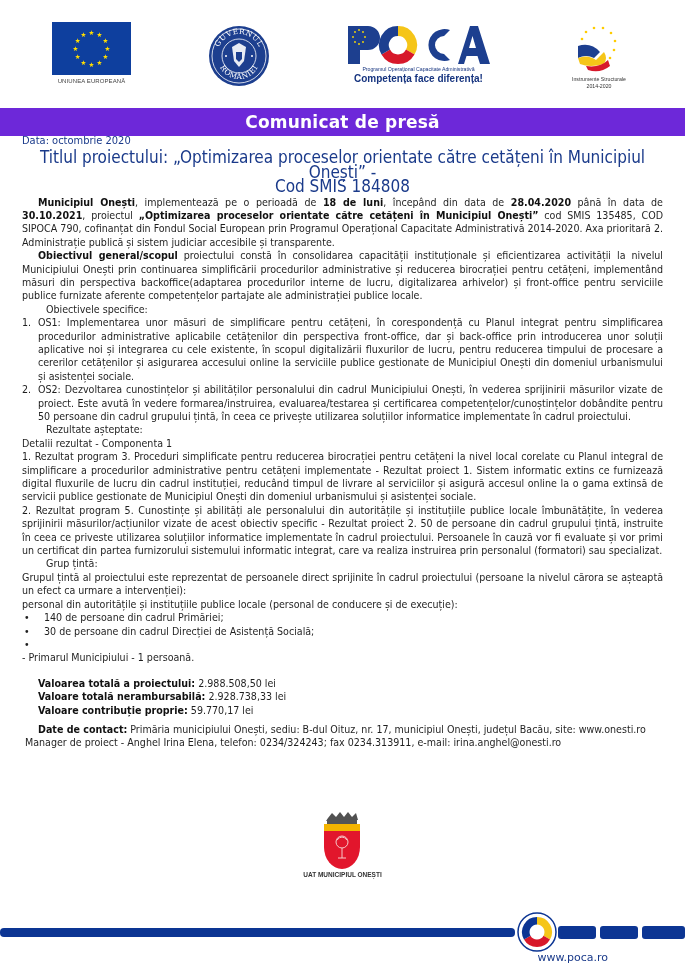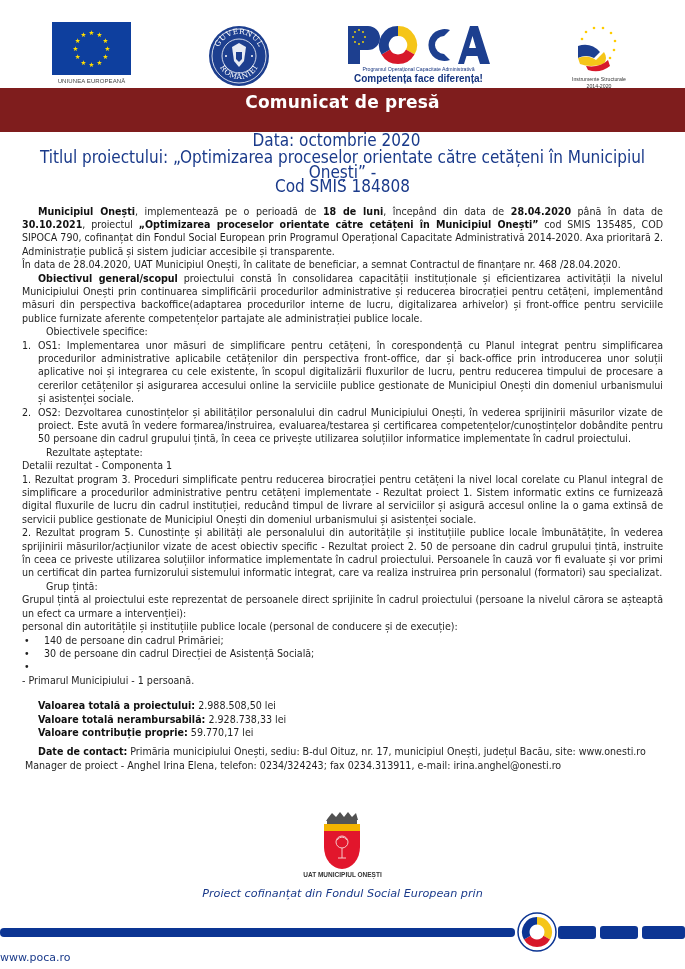--- a/index.html
+++ b/index.html
@@ -12,24 +12,24 @@
   .eu-flag svg { width: 100%; height: 100%; display: block; }
   .eu-label { position: absolute; left: 52px; top: 78px; width: 79px; text-align: center; font-size: 6px; color: #444; letter-spacing: 0.1px; font-family: "Liberation Sans", sans-serif; }
   .gov-seal { left: 208px; top: 25px; width: 62px; height: 62px; }
   .poca { left: 346px; top: 24px; width: 145px; height: 62px; }
   .poca-word { position: absolute; left: 0; top: 0; height: 42px; width: 145px; }
   .poca-sub1 { position: absolute; left: 0; top: 42px; width: 145px; text-align: center; font-size: 5.2px; color: #16347f; white-space: nowrap; font-family: "Liberation Sans", sans-serif; }
   .poca-sub2 { position: absolute; left: 0; top: 49px; width: 145px; text-align: center; font-size: 10px; color: #16347f; font-weight: bold; white-space: nowrap; font-family: "Liberation Sans", sans-serif; }
   .is-logo { left: 566px; top: 24px; width: 66px; height: 64px; }
   .is-label { position: absolute; left: 560px; top: 76px; width: 78px; text-align: center; font-size: 5.2px; color: #333; line-height: 7px; font-family: "Liberation Sans", sans-serif; }
 
-  .banner { position: absolute; left: 0; top: 88px; width: 685px; height: 44px; background: #7f1d1d; color: #fff; text-align: center; font-size: 17px; font-weight: bold; line-height: 28px; font-family: "DejaVu Sans", sans-serif; letter-spacing: 0.2px; }
+  .banner { position: absolute; left: 0; top: 108px; width: 685px; height: 28px; background: #6d28d9; color: #fff; text-align: center; font-size: 17px; font-weight: bold; line-height: 28px; font-family: "DejaVu Sans", sans-serif; letter-spacing: 0.2px; }
 
   .doc { position: absolute; left: 22px; top: 134px; width: 641px; font-size: 10.6px; line-height: 13.4px; font-family: "DejaVu Sans Condensed", "DejaVu Sans", sans-serif; font-stretch: condensed; color: #1f1f1f; }
-  .date-line { text-align: center; color: #1a3a8a; font-size: 17px; line-height: 13px; margin-right: 12px; }
+  .date-line { text-align: left; color: #1a3a8a; font-size: 11px; line-height: 13px; margin-right: 12px; }
   .title { text-align: center; color: #1a3a8a; font-size: 17px; line-height: 14.5px; margin-top: 3px; }
   .p { text-align: justify; }
   .indent { text-indent: 16px; }
   b { font-weight: bold; color: #111; }
   .ol { margin-left: 0; }
   .ol .li { display: flex; }
   .ol .li .num { width: 16px; flex-shrink: 0; }
   .ol .li .txt { flex: 1; text-align: justify; }
   .sub-h { margin-left: 24px; font-weight: normal; }
   .bul { display: flex; }
@@ -37,21 +37,21 @@
   .gap { height: 12px; }
   .gap-s { height: 6px; }
   .vals { margin-left: 16px; }
   .contact { text-indent: 16px; }
 
   .crest { position: absolute; left: 318px; top: 812px; width: 48px; height: 60px; }
   .crest-label { position: absolute; left: 250px; top: 871px; width: 185px; text-align: center; font-size: 6.5px; font-weight: bold; color: #333; font-family: "Liberation Sans", sans-serif; }
 
   .footer-note { position: absolute; left: 0; top: 888px; width: 685px; text-align: center; color: #1a3a8a; font-style: italic; font-size: 11.2px; line-height: 12.5px; }
   .footer-bar { position: absolute; left: 0; top: 912px; width: 685px; height: 40px; }
-  .footer-url { position: absolute; left: 0; top: 951px; width: 608px; text-align: left; color: #1a3a8a; font-size: 11px; }
+  .footer-url { position: absolute; left: 0; top: 951px; width: 608px; text-align: right; color: #1a3a8a; font-size: 11px; }
 </style>
 </head>
 <body>
 
 <div class="logos">
   <div class="logo eu-flag">
     <svg viewBox="0 0 79 53" id="eu-svg">
         <rect width="79" height="53" fill="#0e3f9e"></rect>
         <text x="39.5" y="12.7" text-anchor="middle" font-size="6.5" fill="#ffdd00">★</text>
         <text x="47.5" y="14.843593539448982" text-anchor="middle" font-size="6.5" fill="#ffdd00">★</text>
@@ -142,24 +142,23 @@
 
 <div class="banner">Comunicat de presă</div>
 
 <div class="doc">
   <div class="date-line">Data: octombrie 2020</div>
   <div class="title">
     <div>Titlul proiectului: „Optimizarea proceselor orientate către cetățeni în Municipiul Onești” -</div>
     <div>Cod SMIS 184808</div>
   </div>
 
-  <p class="p indent" style="margin-top:11px;">
+  <p class="p indent" style="margin-top:2px;">
     <b>Municipiul Onești</b><span>, implementează pe o perioadă de </span><b>18 de luni</b><span>, începând din data de </span><b>28.04.2020</b><span> până în data de </span><b>30.10.2021</b><span>, proiectul </span><b>„Optimizarea proceselor orientate către cetățeni în Municipiul Onești”</b><span> cod SMIS 135485, COD SIPOCA 790, cofinanțat din Fondul Social European prin Programul Operațional Capacitate Administrativă 2014-2020. Axa prioritară 2. Administrație publică și sistem judiciar accesibile și transparente.</span>
   </p>
-  <p class="p">În data de 28.04.2020, UAT Municipiul Onești, în calitate de beneficiar, a semnat Contractul de finanțare nr. 468 /28.04.2020.</p>
 
   <p class="p indent">
     <b>Obiectivul general/scopul</b><span> proiectului constă în consolidarea capacității instituționale și eficientizarea activității la nivelul Municipiului Onești prin continuarea simplificării procedurilor administrative și reducerea birocrației pentru cetățeni, implementând măsuri din perspectiva backoffice(adaptarea procedurilor interne de lucru, digitalizarea arhivelor) și front-office pentru serviciile publice furnizate aferente competențelor partajate ale administrației publice locale.</span>
   </p>
 
   <div class="sub-h">Obiectivele specifice:</div>
   <div class="ol">
     <div class="li">
       <span class="num">1.</span>
         <span class="txt">OS1: Implementarea unor măsuri de simplificare pentru cetățeni, în corespondență cu Planul integrat pentru simplificarea procedurilor administrative aplicabile cetățenilor din perspectiva front-office, dar și back-office prin introducerea unor soluții aplicative noi și integrarea cu cele existente, în scopul digitalizării fluxurilor de lucru, pentru reducerea timpului de procesare a cererilor cetățenilor și asigurarea accesului online la serviciile publice gestionate de Municipiul Onești din domeniul urbanismului și asistenței sociale.</span>
@@ -217,21 +216,20 @@
     <g fill="none" stroke="#f6c9c9" stroke-width="1">
       <circle cx="24" cy="30" r="6"></circle>
       <path d="M24,36 v10 M20,46 h8"></path>
       <path d="M19,28 q5,-6 10,0"></path>
     </g>
   </svg>
 </div>
 <div class="crest-label">UAT MUNICIPIUL ONEȘTI</div>
 
 <div class="footer-note">
-  <div>Proiect cofinanțat din Fondul Social European prin</div>
 </div>
 
 <div class="footer-bar">
   <svg viewBox="0 0 685 40" width="685" height="40">
     <rect x="0" y="16" width="515" height="9" rx="4" fill="#0c3593"></rect>
     <rect x="558" y="14" width="38" height="13" rx="3" fill="#0c3593"></rect>
     <rect x="600" y="14" width="38" height="13" rx="3" fill="#0c3593"></rect>
     <rect x="642" y="14" width="43" height="13" rx="3" fill="#0c3593"></rect>
     <g transform="translate(537,20)">
       <circle r="19" fill="#fff" stroke="#0c3593" stroke-width="1.5"></circle>

